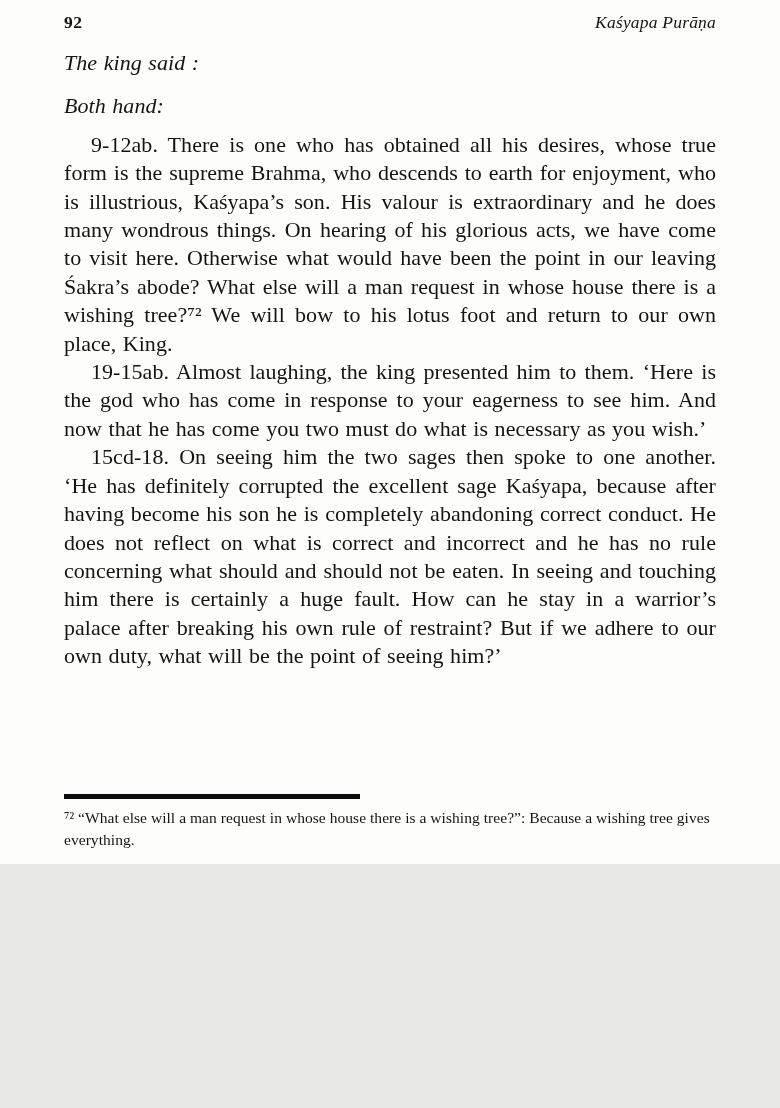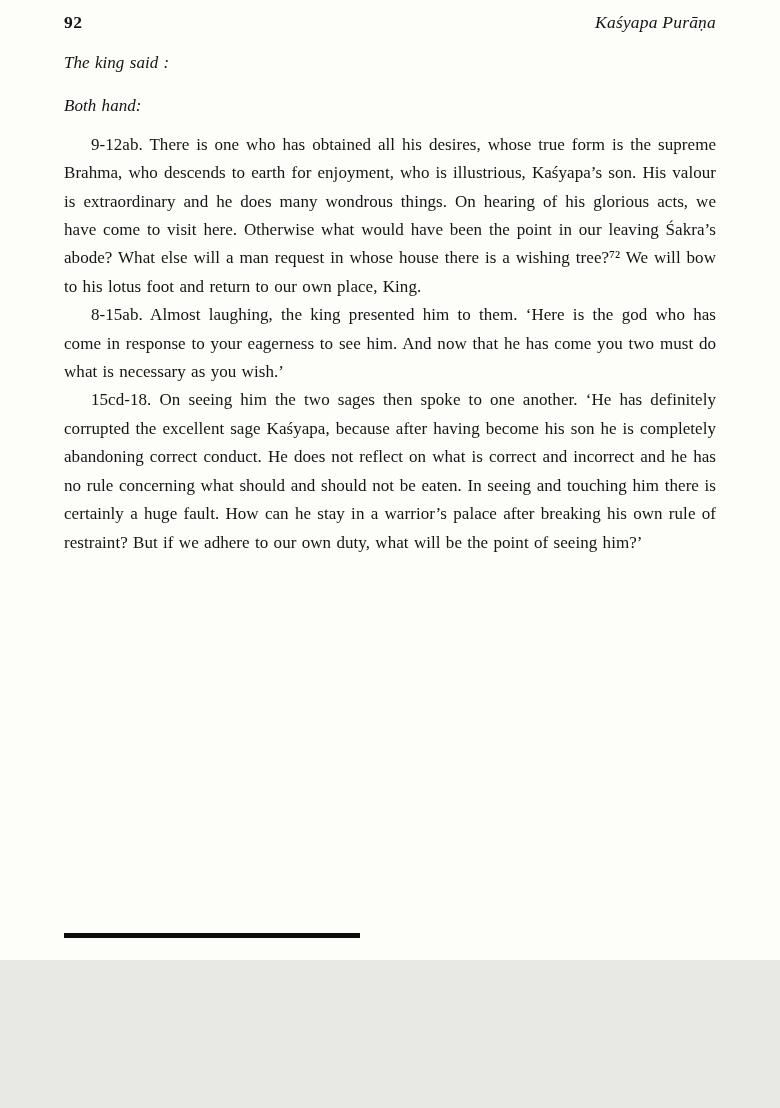--- a/index.html
+++ b/index.html
@@ -3,21 +3,21 @@
 <meta charset="utf-8">
 <style>
   html, body {
     margin: 0;
     padding: 0;
     background: #e8e8e4;
   }
   .page {
     position: relative;
     width: 780px;
-    height: 960px;
+    height: 864px;
     margin: 0 auto;
     background: #fdfdfa;
     color: #141414;
     font-family: "Liberation Serif", "DejaVu Serif", serif;
     box-sizing: border-box;
     padding: 12px 64px 14px 64px;
     display: flex;
     flex-direction: column;
     overflow: hidden;
   }
@@ -30,21 +30,21 @@
   }
   .page-number {
     font-weight: bold;
     letter-spacing: 0.5px;
   }
   .running-title {
     font-style: italic;
     letter-spacing: 0.2px;
   }
   .body-text {
-    font-size: 17px;
+    font-size: 22px;
     line-height: 28.4px;
     text-align: justify;
     letter-spacing: 0.05px;
     word-spacing: 1px;
   }
   .speaker {
     font-style: italic;
     margin: 15px 0 10px 0;
     text-align: left;
     text-indent: 0;
@@ -80,21 +80,22 @@
 
   <div class="running-header">
     <span class="page-number">92</span>
     <span class="running-title">Kaśyapa Purāṇa</span>
   </div>
 
   <div class="body-text">
     <p class="speaker">The king said :</p>
     <p class="speaker">Both hand:</p>
     <p class="para">9-12ab. There is one who has obtained all his desires, whose true form is the supreme Brahma, who descends to earth for enjoyment, who is illustrious, Kaśyapa’s son. His valour is extraordinary and he does many wondrous things. On hearing of his glorious acts, we have come to visit here. Otherwise what would have been the point in our leaving Śakra’s abode? What else will a man request in whose house there is a wishing tree?⁷² We will bow to his lotus foot and return to our own place, King.</p>
-    <p class="para">8-15ab. Almost laughing, the king presented him to them. ‘Here is the god who has come in response to your eagerness to see him. And now that he has come you two must do what is necessary as you wish.’</p>
+    <p class="para">19-15ab. Almost laughing, the king presented him to them. ‘Here is the god who has come in response to your eagerness to see him. And now that he has come you two must do what is necessary as you wish.’</p>
     <p class="para">15cd-18. On seeing him the two sages then spoke to one another. ‘He has definitely corrupted the excellent sage Kaśyapa, because after having become his son he is completely abandoning correct conduct. He does not reflect on what is correct and incorrect and he has no rule concerning what should and should not be eaten. In seeing and touching him there is certainly a huge fault. How can he stay in a warrior’s palace after breaking his own rule of restraint? But if we adhere to our own duty, what will be the point of seeing him?’</p>
   </div>
 
   <div class="footnote-area">
     <div class="footnote-rule"></div>
+    <div class="footnote-text">⁷² “What else will a man request in whose house there is a wishing tree?”: Because a wishing tree gives everything.</div>
   </div>
 
 </div>
 
 </body></html>

